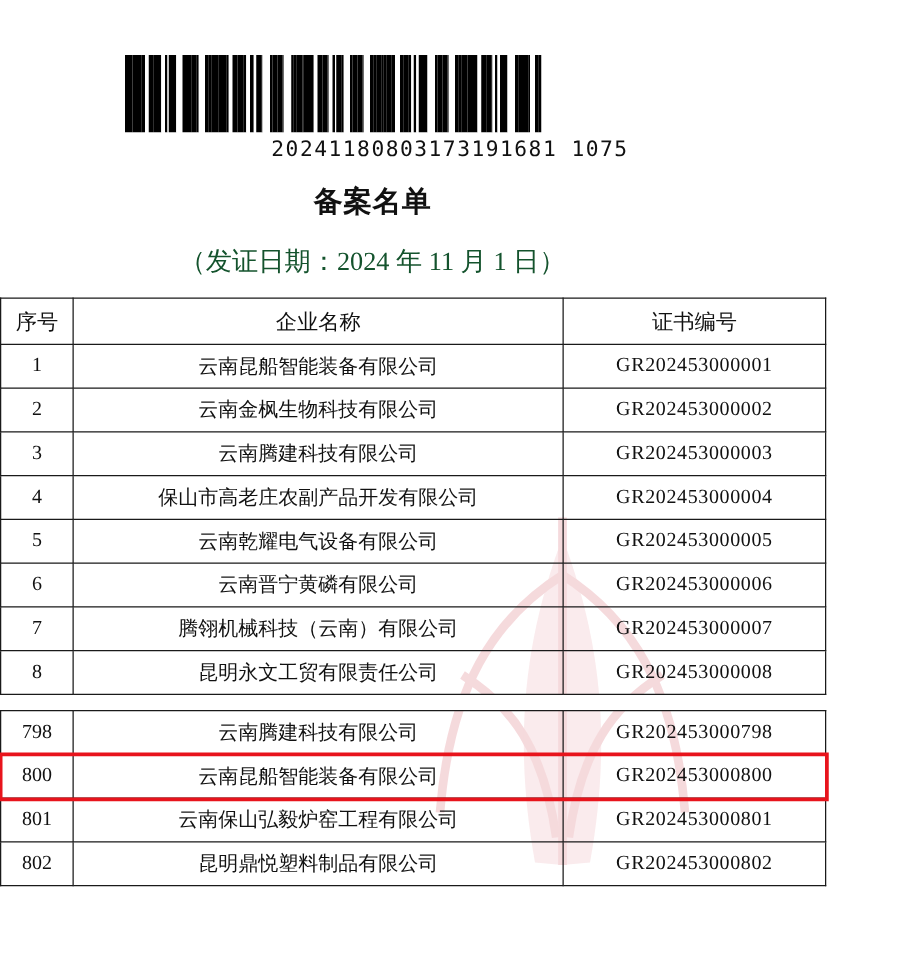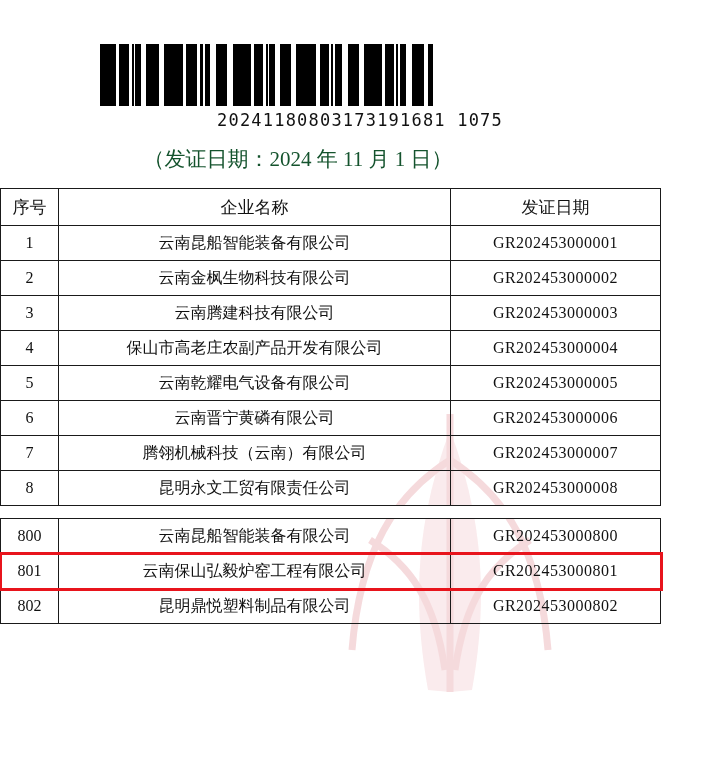--- a/index.html
+++ b/index.html
@@ -280,35 +280,36 @@
           <span style="width:1px;background:#000"></span>
           <span style="width:2px;background:#fff"></span>
           <span style="width:2px;background:#fff"></span>
           <span style="width:3px;background:#000"></span>
           <span style="width:2px;background:#000"></span>
         </div>
       <div class="barcode-number">20241180803173191681 1075</div>
     </div>
 
     <div class="doc-title">
+      <span class="line2">备案名单</span>
     </div>
     <div class="doc-date">（发证日期：2024 年 11 月 1 日）</div>
 
     <div class="table-wrap">
       <table class="listing">
         <colgroup>
           <col class="c-no">
             <col class="c-name">
             <col class="c-cert">
         </colgroup>
         <thead>
           <tr>
             <th>序号</th>
             <th>企业名称</th>
-            <th>发证日期</th>
+            <th>证书编号</th>
           </tr>
         </thead>
         <tbody id="tbody-main">
             <tr>
               <td class="cell-no">1</td>
               <td class="cell-name">云南昆船智能装备有限公司</td>
               <td class="cell-cert">GR202453000001</td>
             </tr>
             <tr>
               <td class="cell-no">2</td>
@@ -346,20 +347,25 @@
               <td class="cell-cert">GR202453000008</td>
             </tr>
           </tbody>
         <tbody id="tbody-gap">
           <tr class="gap-row">
               <td colspan="3"></td>
             </tr>
         </tbody>
         <tbody id="tbody-cont">
             <tr>
+              <td class="cell-no">798</td>
+              <td class="cell-name">云南腾建科技有限公司</td>
+              <td class="cell-cert">GR202453000798</td>
+            </tr>
+            <tr>
               <td class="cell-no">800</td>
               <td class="cell-name">云南昆船智能装备有限公司</td>
               <td class="cell-cert">GR202453000800</td>
             </tr>
             <tr>
               <td class="cell-no">801</td>
               <td class="cell-name">云南保山弘毅炉窑工程有限公司</td>
               <td class="cell-cert">GR202453000801</td>
             </tr>
             <tr>

